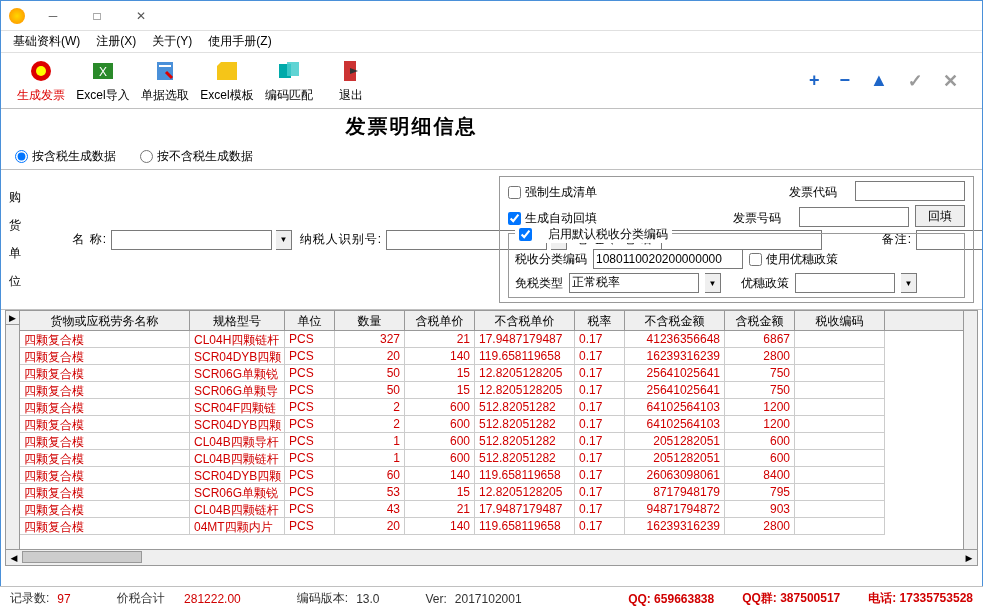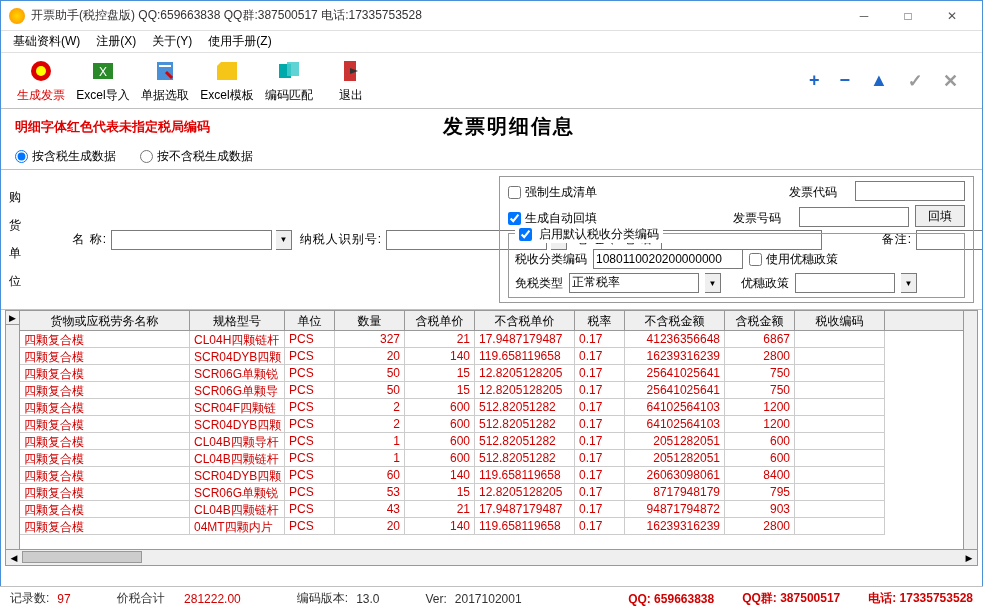--- a/index.html
+++ b/index.html
@@ -61,21 +61,20 @@
 .statusbar .spacer{flex:1}
 .statusbar .contact{color:#d00000;font-weight:bold;margin-left:20px}
 .c0{width:170px}.c1{width:95px}.c2{width:50px}.c3{width:70px}.c4{width:70px}.c5{width:100px}.c6{width:50px}.c7{width:100px}.c8{width:70px}.c9{width:90px}
 input[type=checkbox],input[type=radio]{margin:0}
 </style>
 </head>
 <body>
 
 <div class="titlebar">
   <div class="app-icon"></div>
-  <div class="title">开票助手(税控盘版)   QQ:659663838   QQ群:387500517   电话:17335753528</div>
   <div class="winbtn">─</div>
   <div class="winbtn">□</div>
   <div class="winbtn close">✕</div>
 </div>
 
 <div class="menubar">
   <span>基础资料(W)</span>
   <span>注册(X)</span>
   <span>关于(Y)</span>
   <span>使用手册(Z)</span>
@@ -140,21 +139,20 @@
   <div class="tb-right">
     <span style="color:#1e66c8">+</span>
     <span style="color:#1e66c8">−</span>
     <span style="color:#1e66c8">▲</span>
     <span style="color:#9a9a9a">✓</span>
     <span style="color:#9a9a9a">✕</span>
   </div>
 </div>
 
 <div class="header-row">
-  <div class="red-note">明细字体红色代表未指定税局编码</div>
   <div class="main-title">发票明细信息</div>
   <div style="width:160px"></div>
 </div>
 
 <div class="radio-row">
   <label>
       <input type="radio" name="taxmode" checked="" style="">
       <span>按含税生成数据</span>
     </label>
   <label>
@@ -208,21 +206,21 @@
           <span>生成自动回填</span>
         </label>
       <div style="flex:1"></div>
       <div class="lbl2">发票号码</div>
       <input class="inp2" style="">
       <button class="btn">
           <span>回填</span>
         </button>
     </div>
     <div class="inner-group">
-      <label class="gr-title" style="display:flex;gap:7px;align-items:center">
+      <label class="gr-title" style="display:flex;gap:16px;align-items:center">
           <input type="checkbox" checked="" style="">
           <span>启用默认税收分类编码</span>
         </label>
       <div class="ig-row">
         <span>税收分类编码</span>
         <input class="inp3" value="1080110020200000000" style="">
         <label style="display:flex;gap:4px;align-items:center">
             <input type="checkbox" style="">
             <span>使用优穗政策</span>
           </label>

